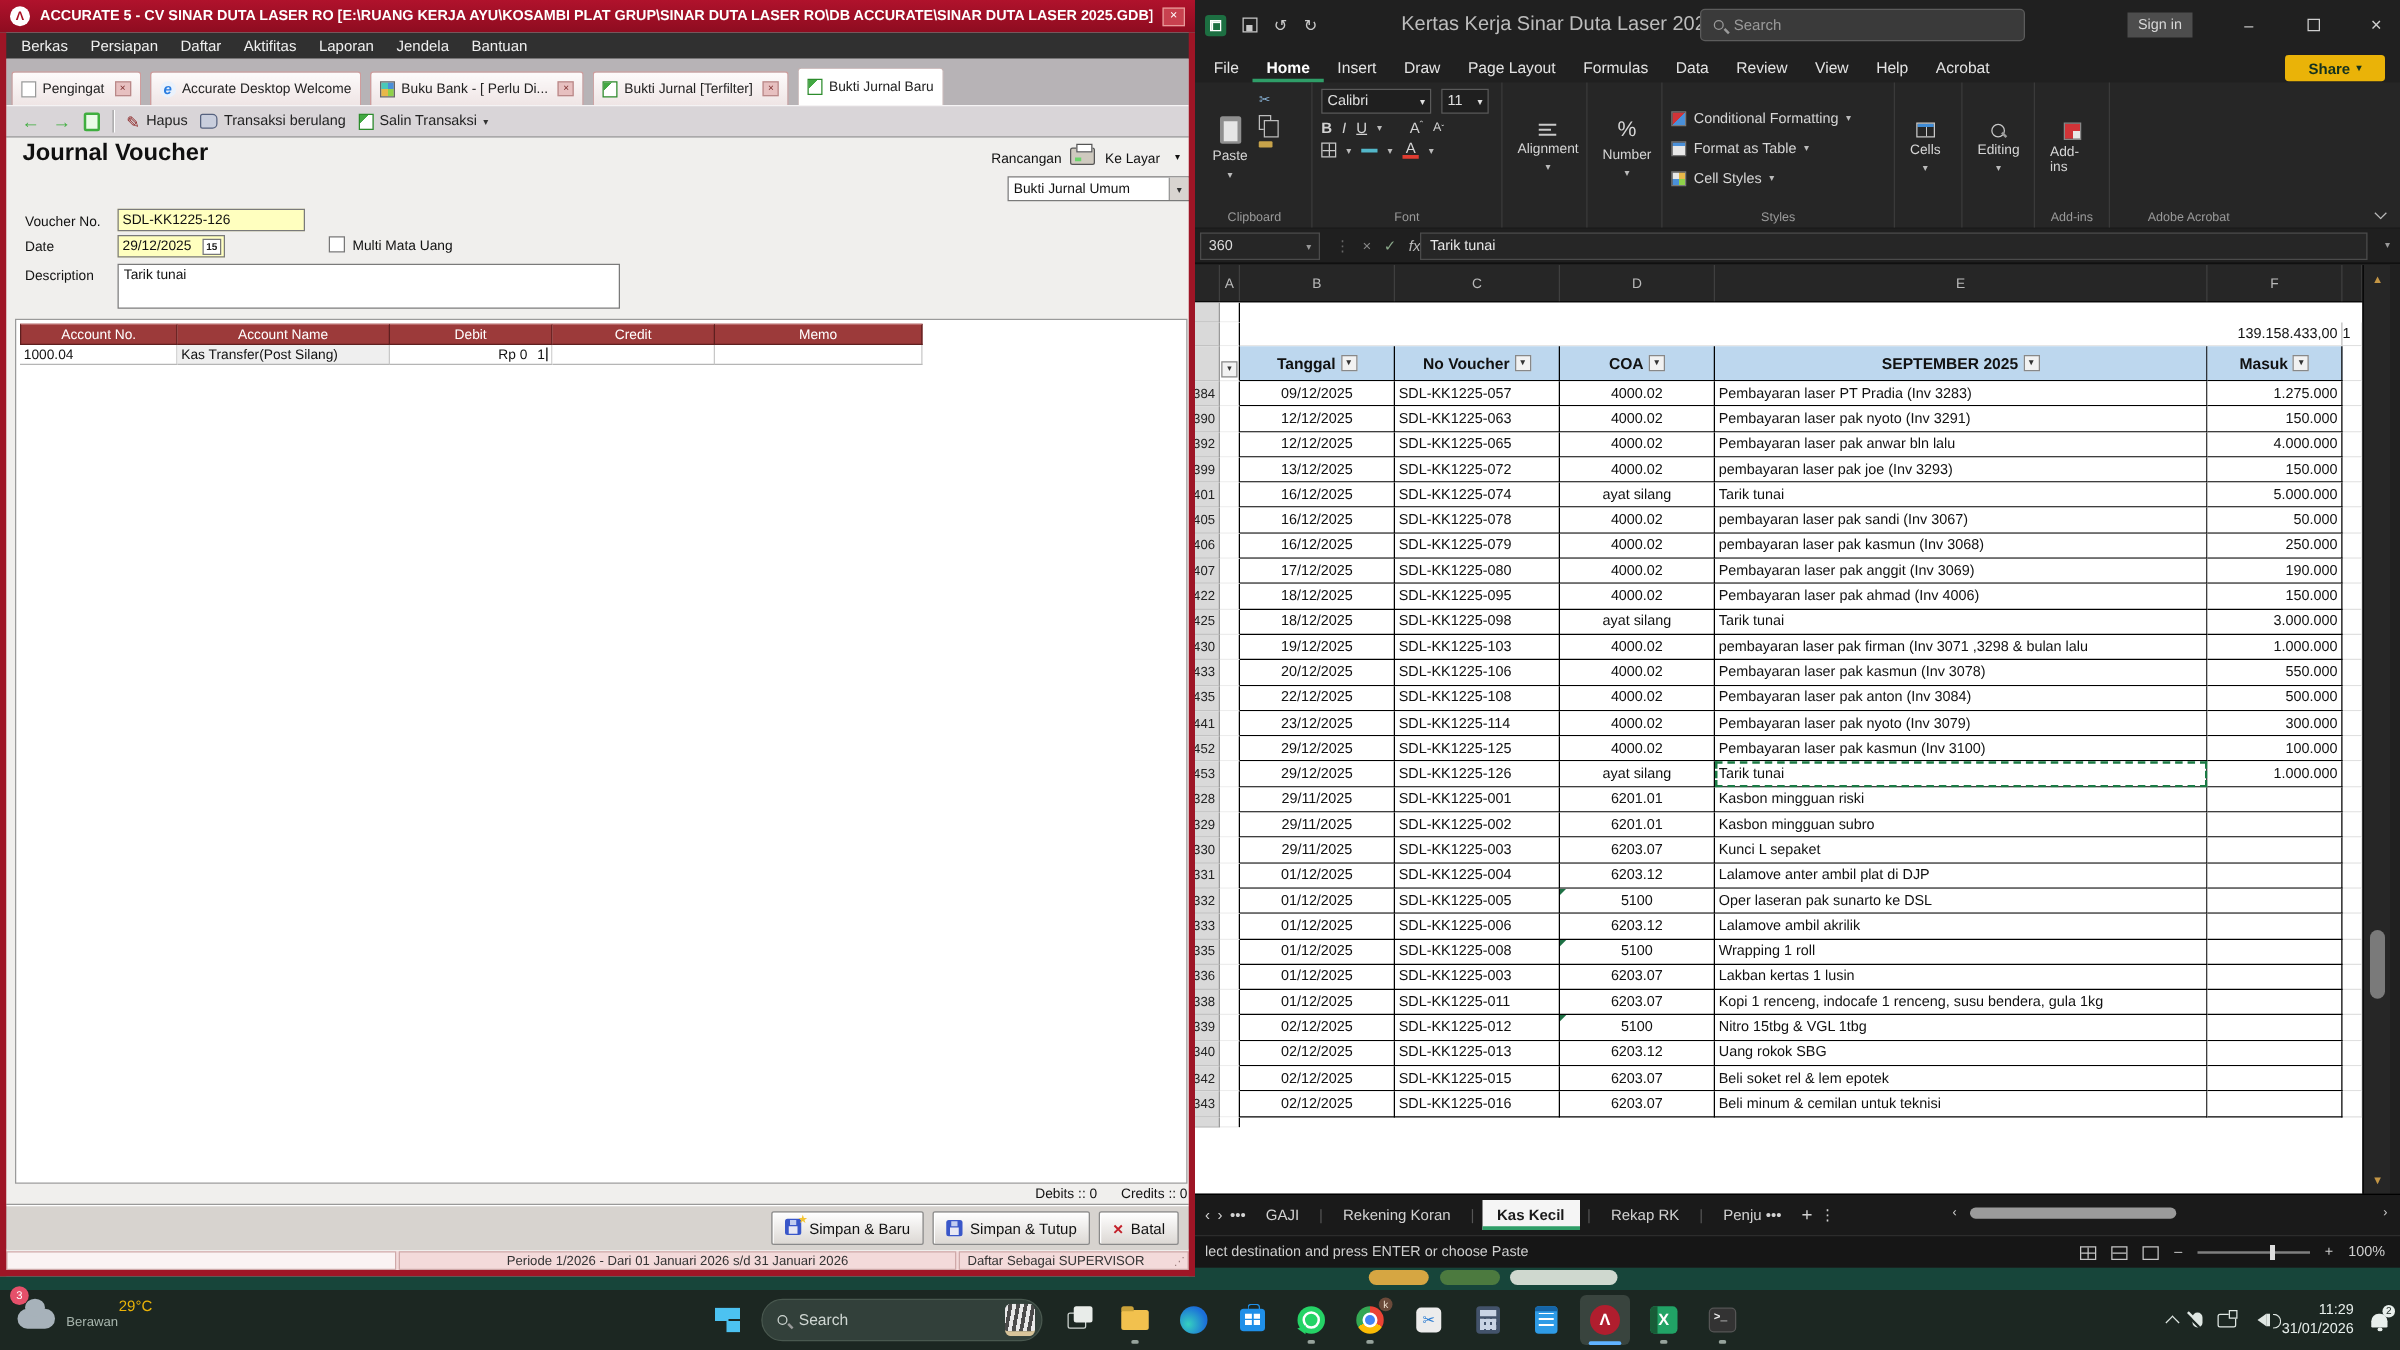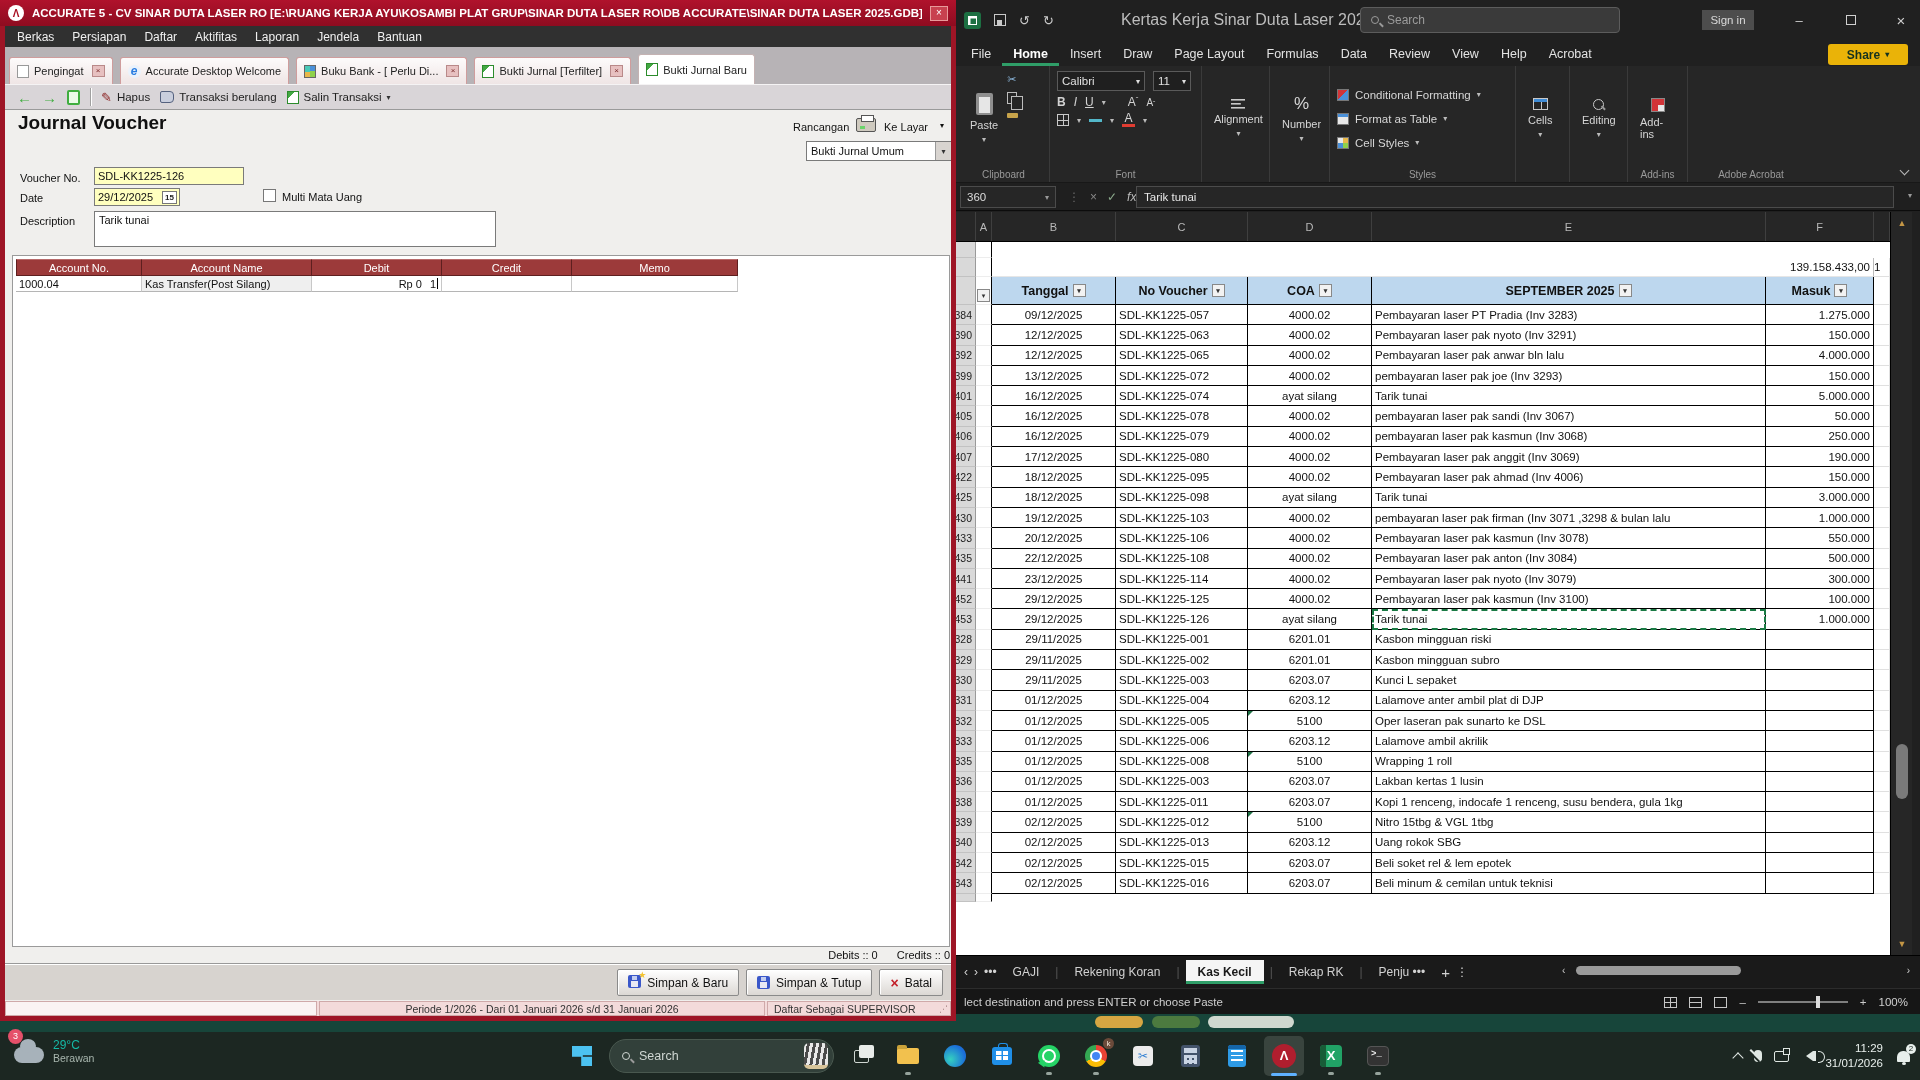--- a/index.html
+++ b/index.html
@@ -191,21 +191,21 @@
   
   .pill{position:absolute;height:12px;border-radius:6px;}
 
   
   #taskbar{position:absolute;left:0;top:1032px;width:1920px;height:48px;background:#1c2722;display:flex;align-items:center;}
   .weather{position:absolute;left:14px;top:6px;display:flex;gap:9px;align-items:center;}
   .cloud{width:30px;height:16px;background:#a7b2ba;border-radius:9px;position:relative;margin-top:8px;}
   .cloud:before{content:"";position:absolute;left:6px;top:-8px;width:16px;height:14px;background:#a7b2ba;border-radius:50%;}
   .wbadge{position:absolute;left:-6px;top:-10px;width:15px;height:15px;background:#e5506a;border-radius:50%;
     color:#fff;font-size:9px;text-align:center;line-height:15px;z-index:2;}
-  .wtemp{color:#14b8a6;font-size:12px;}.wcond{color:#a8b6ae;font-size:10.5px;}
+  .wtemp{color:#eab308;font-size:12px;margin-left:42px;}.wcond{color:#a8b6ae;font-size:10.5px;}
   .tbicons{position:absolute;left:562px;top:0;height:48px;display:flex;align-items:center;gap:7px;}
   .tb-btn{width:40px;height:40px;display:flex;align-items:center;justify-content:center;border-radius:5px;position:relative;flex:none;}
   .dot{position:absolute;bottom:1px;left:50%;transform:translateX(-50%);width:6px;height:3px;border-radius:2px;background:#96a39c;}
   .startlogo{width:20px;height:20px;background:
      conic-gradient(#4cc2f1 0 90deg,#4cc2f1 90deg 180deg,#4cc2f1 180deg 270deg,#4cc2f1 270deg);
      clip-path:polygon(0 0,46% 0,46% 46%,0 46%,0 0,54% 0,100% 0,100% 46%,54% 46%,54% 54%,100% 54%,100% 100%,54% 100%,46% 100%,46% 54%,0 54%,0 100%,0 0);}
   .searchpill{width:225px;height:34px;border-radius:17px;background:#32403a;border:1px solid #49584f;
     display:flex;align-items:center;gap:9px;padding:0 5px 0 12px;color:#cfd6d2;font-size:12.5px;}
   .zebra{margin-left:auto;width:24px;height:26px;border-radius:5px;
     background:repeating-linear-gradient(100deg,#e8e8e8 0 3px,#4a4a4a 3px 6px);border-bottom:4px solid #d8c49a;}

